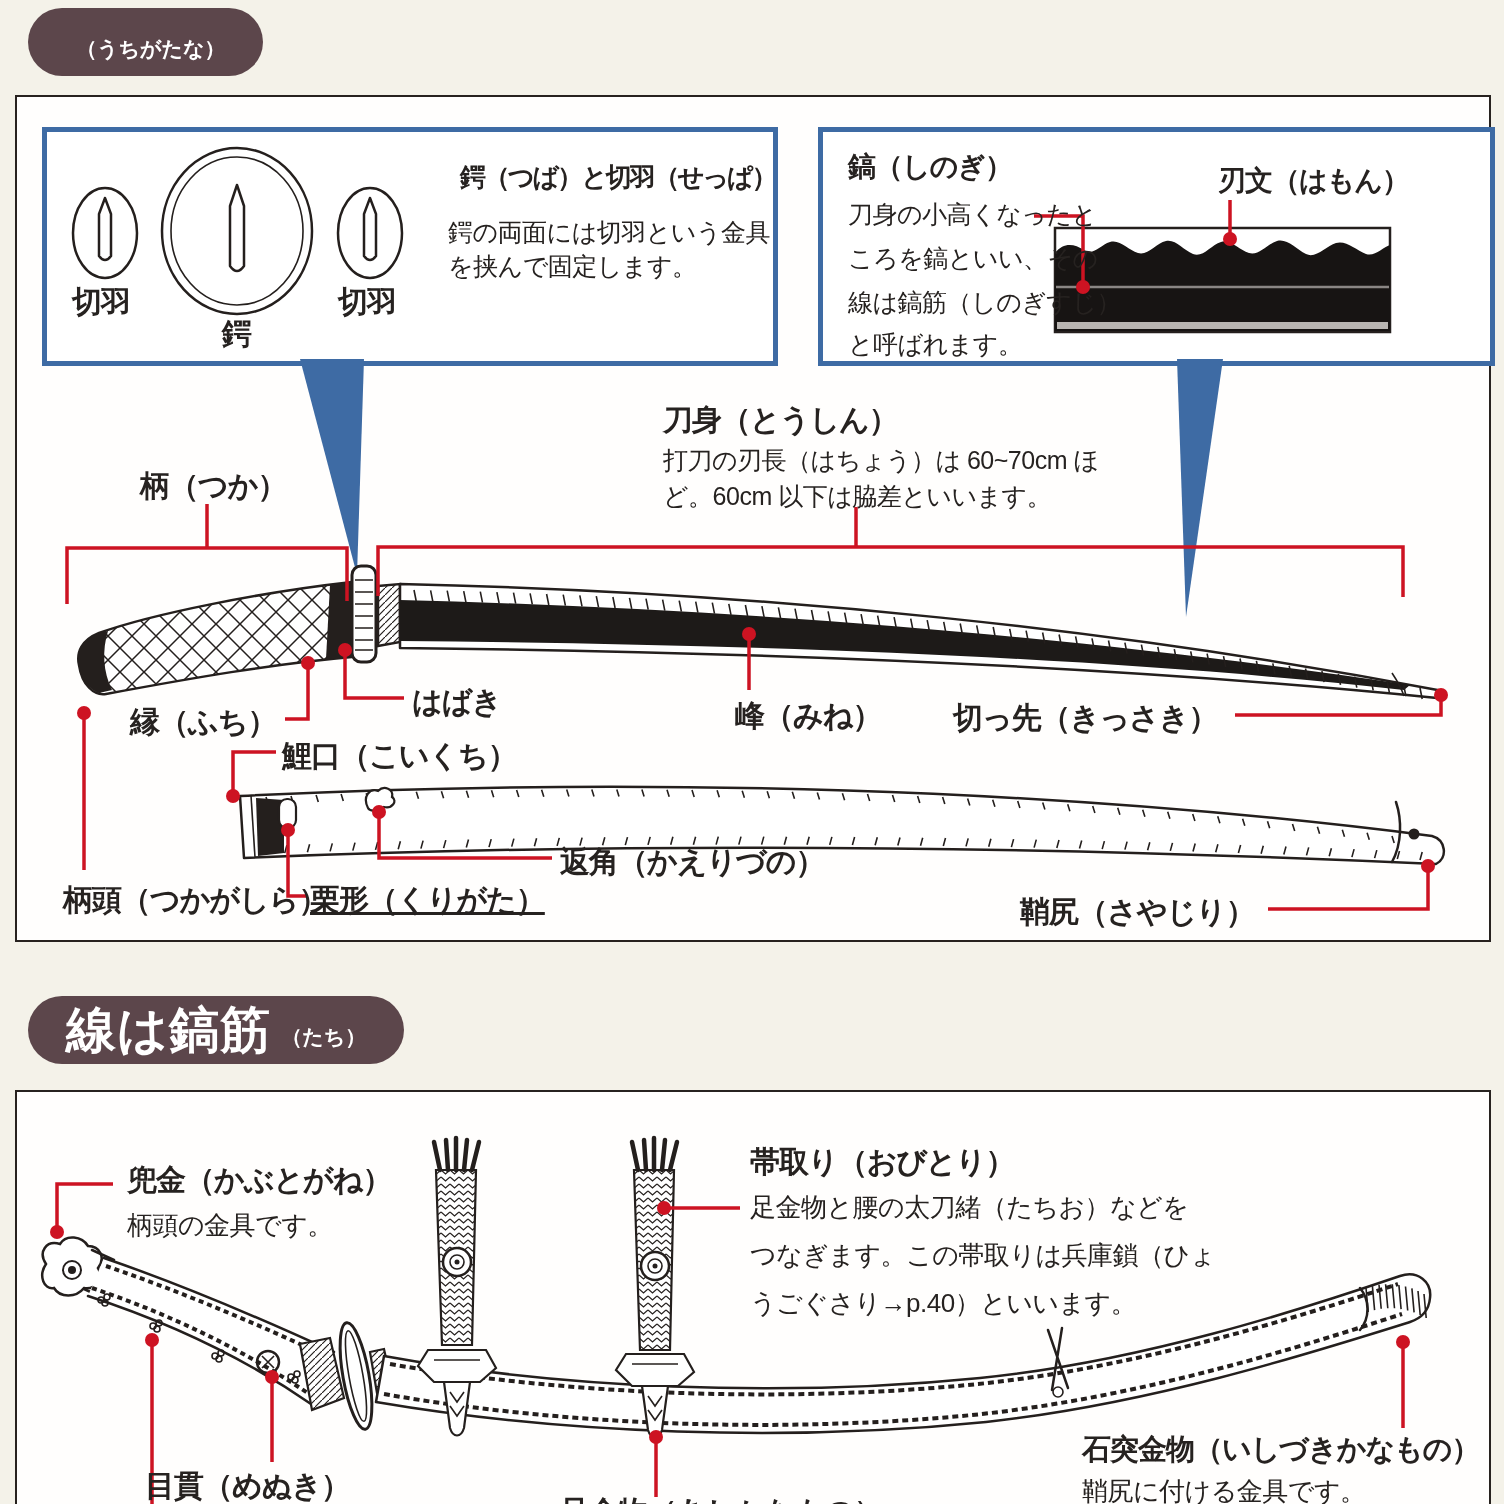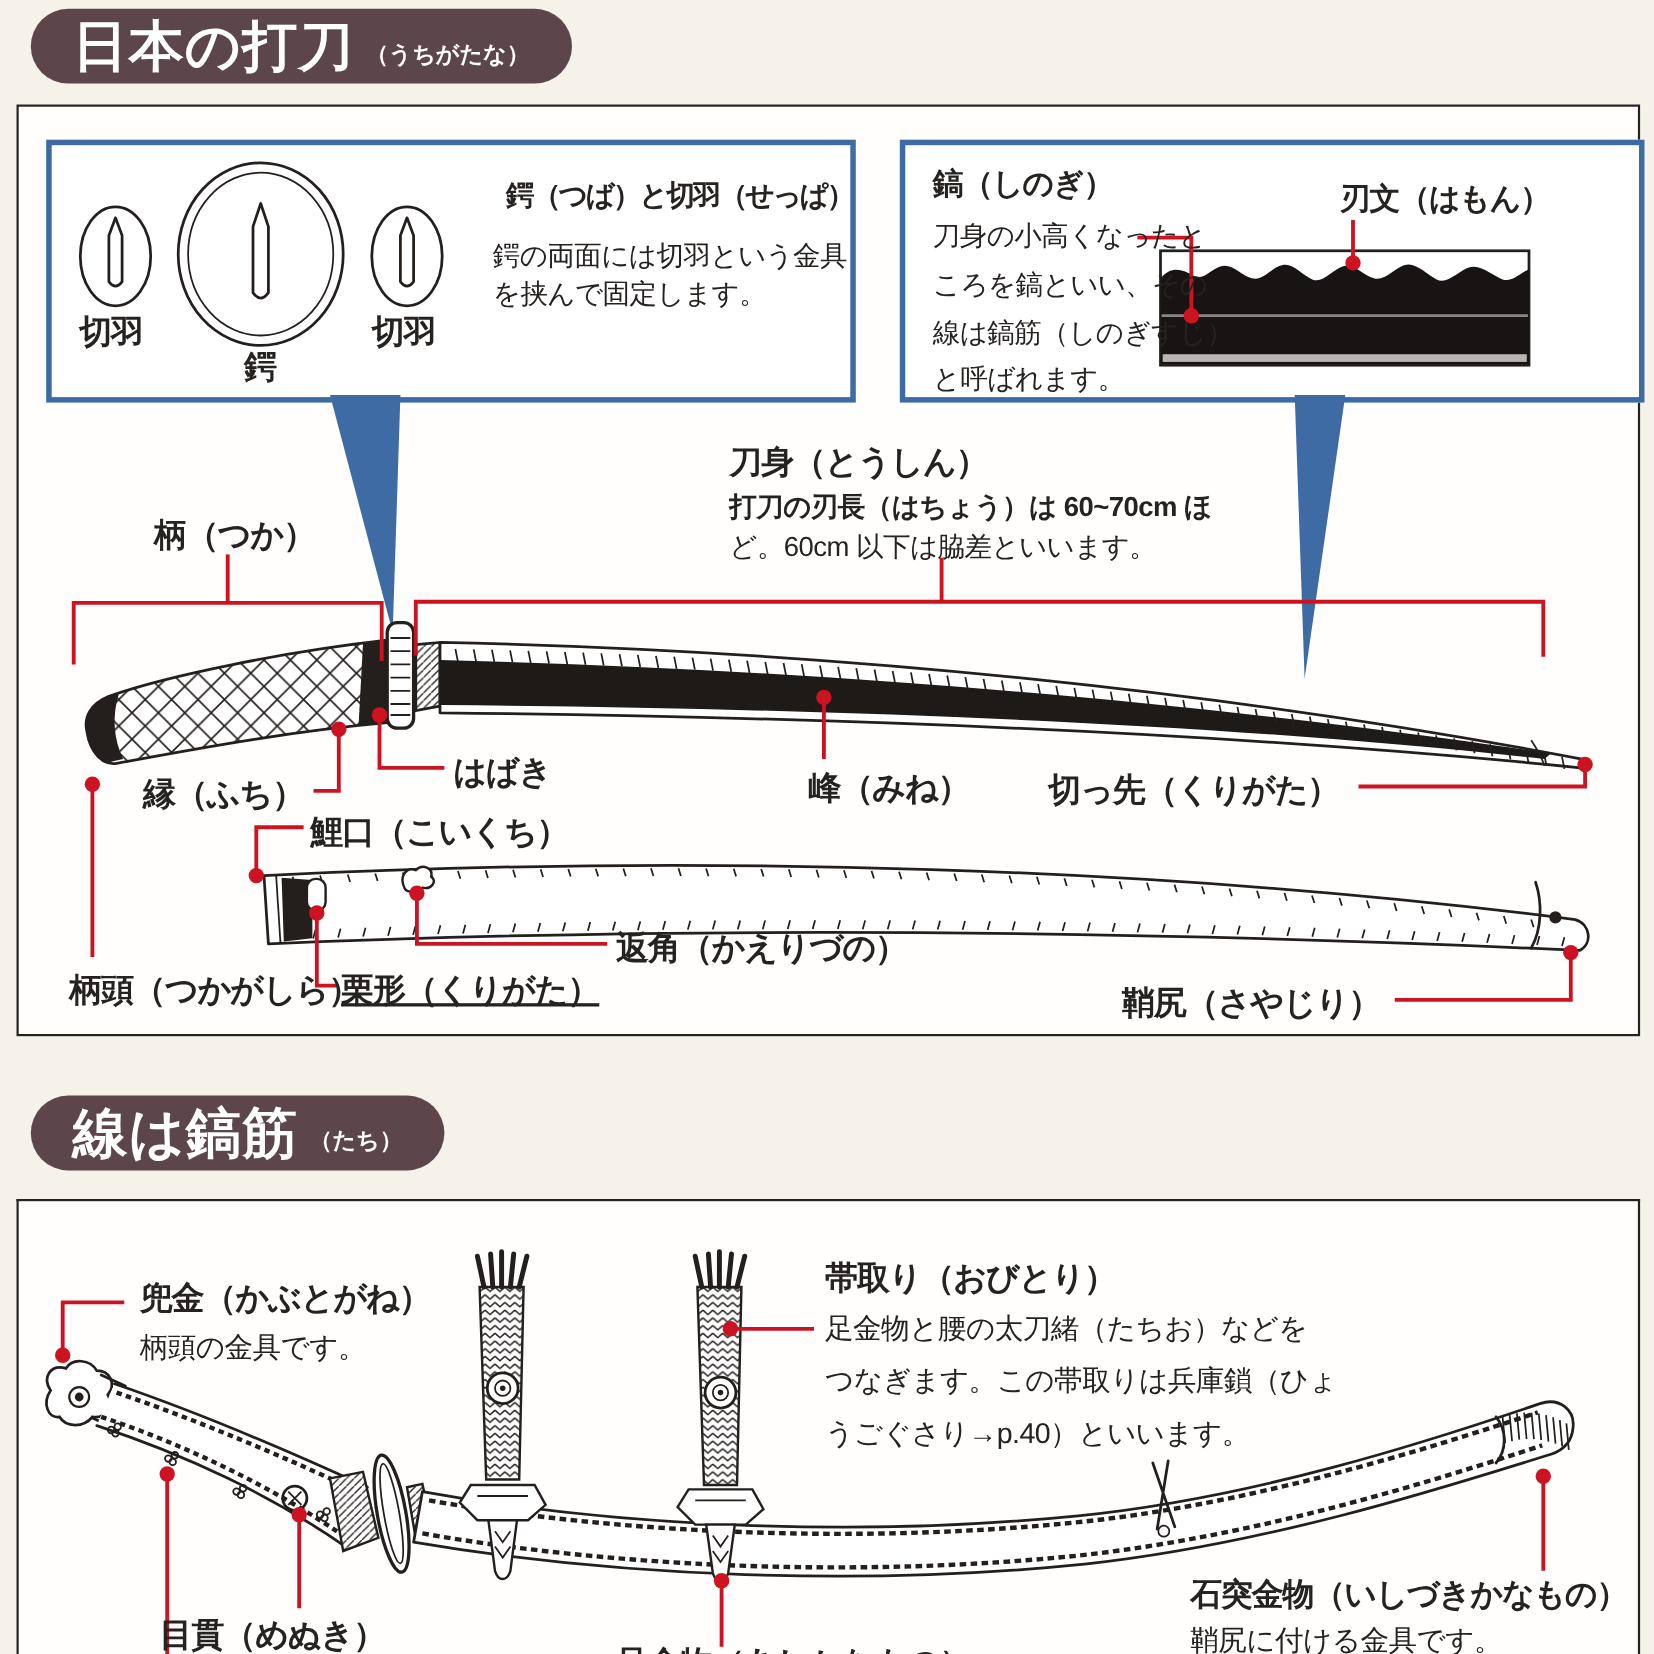--- a/index.html
+++ b/index.html
@@ -25,21 +25,20 @@
   .blue{fill:#3e6ba4;stroke:none;}
   .hatch-ticks{stroke:#241f1d;stroke-width:1.6;fill:none;}
   .guide{fill:none;stroke:none;}
 </style>
 </head>
 <body>
 
 <div class="page">
 
   <div class="pill" style="top:8px;">
-    <span class="big">日本の打刀</span>
     <span class="small">（うちがたな）</span>
   </div>
 
   <div class="panel" style="top:95px;height:843px;"></div>
 
   <div class="inset" style="left:42px;top:127px;width:726px;height:229px;"></div>
   <div class="inset" style="left:818px;top:127px;width:667px;height:229px;"></div>
 
   <svg width="1504" height="1504" viewBox="0 0 1504 1504">
     <defs>
@@ -151,28 +150,28 @@
   <div class="label" style="left:338px;top:282px;">切羽</div>
 
   <div class="btitle" style="left:848px;top:148px;font-size:28px;">鎬（しのぎ）</div>
   <div class="body-text" style="left:848px;top:198px;">刀身の小高くなったと</div>
   <div class="body-text" style="left:848px;top:242px;">ころを鎬といい、その</div>
   <div class="body-text" style="left:848px;top:286px;">線は鎬筋（しのぎすじ）</div>
   <div class="body-text" style="left:848px;top:328px;">と呼ばれます。</div>
   <div class="btitle" style="left:1218px;top:162px;font-size:28px;">刃文（はもん）</div>
 
   <div class="btitle" style="left:663px;top:400px;">刀身（とうしん）</div>
-  <div class="body-text" style="left:663px;top:444px;font-weight:bold;">打刀の刃長（はちょう）は 60~70cm ほ</div>
+  <div class="body-text" style="left:663px;top:444px;">打刀の刃長（はちょう）は 60~70cm ほ</div>
   <div class="body-text" style="left:663px;top:480px;">ど。60cm 以下は脇差といいます。</div>
 
   <div class="label" style="left:140px;top:466px;">柄（つか）</div>
   <div class="label" style="left:130px;top:702px;">縁（ふち）</div>
   <div class="label" style="left:412px;top:682px;">はばき</div>
   <div class="label" style="left:735px;top:696px;">峰（みね）</div>
-  <div class="label" style="left:953px;top:698px;">切っ先（くりがた）</div>
+  <div class="label" style="left:953px;top:698px;">切っ先（きっさき）</div>
   <div class="label" style="left:282px;top:736px;">鯉口（こいくち）</div>
   <div class="label" style="left:63px;top:880px;">柄頭（つかがしら）</div>
   <div class="label" style="left:310px;top:880px;text-decoration:underline;">栗形（くりがた）</div>
   <div class="label" style="left:1020px;top:892px;">鞘尻（さやじり）</div>
   <div class="label" style="left:560px;top:842px;">返角（かえりづの）</div>
 
   <div class="pill" style="top:996px;">
     <span class="big">線は鎬筋</span>
     <span class="small">（たち）</span>
   </div>

